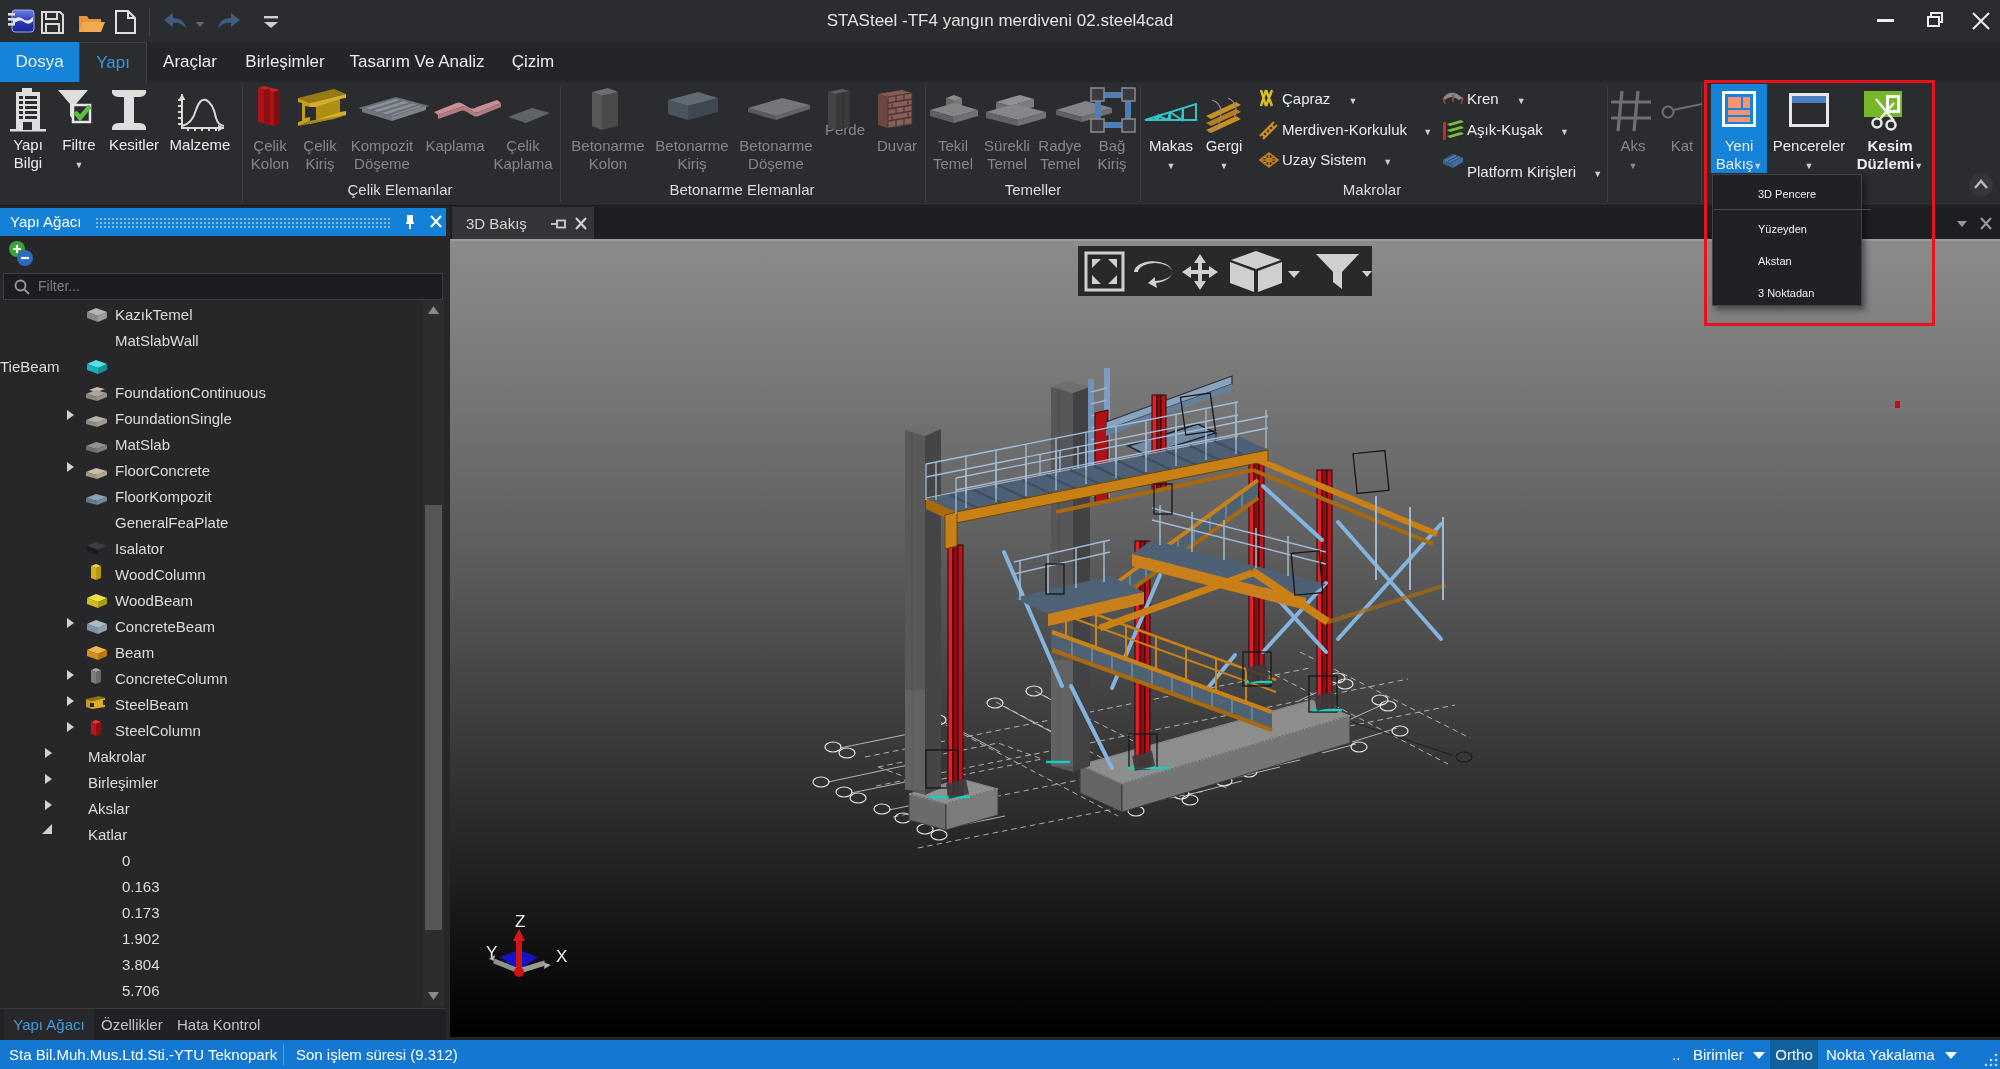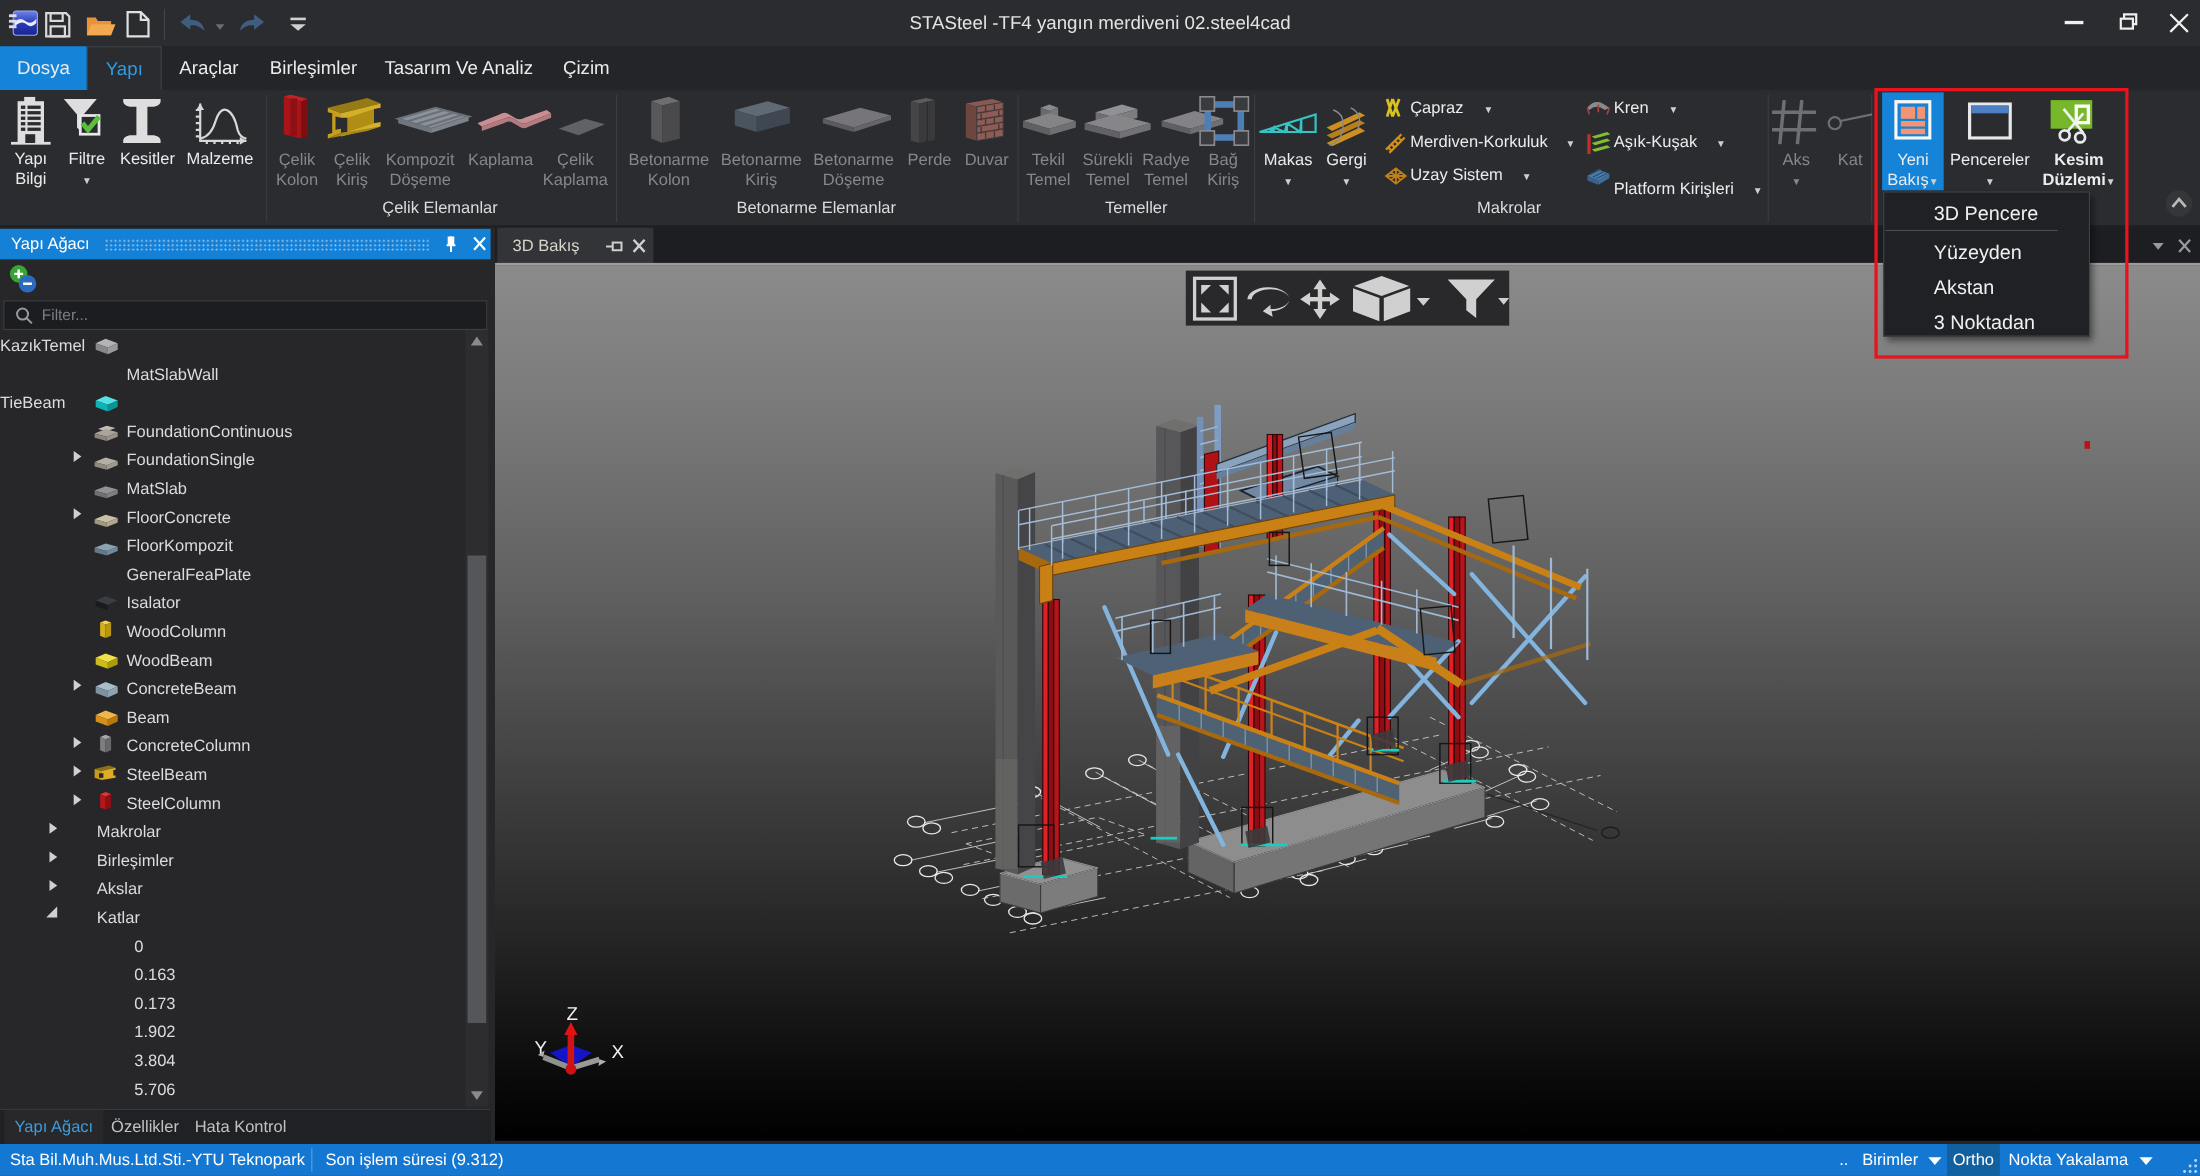--- a/index.html
+++ b/index.html
@@ -42,22 +42,22 @@
 #dtab { position:absolute; left:2px; top:0; width:142px; height:33px; background:#333438; color:#d8d5cd; font-size:15px; line-height:33px; }
 
 #vpborder { left:450px; top:239px; width:1550px; height:2px; background:#9c9c9c; }
 #viewport { left:450px; top:241px; width:1550px; height:796px;
   background:linear-gradient(180deg,#8b8b8b 0%, #787878 18%, #5f5f5f 38%, #414141 58%, #232323 78%, #0a0a0a 93%, #000 100%); }
 #vtoolbar { position:absolute; left:628px; top:5px; width:294px; height:50px; background:#29292c; }
 
 #statusbar { left:0; top:1040px; width:2000px; height:29px; background:#1478d2; color:#fff; font-size:15px; }
 
 #redrect { left:1704px; top:80px; width:231px; height:246px; border:3px solid #e8131c; background:transparent; z-index:60; }
-#ddmenu { left:1712px; top:174px; width:188px; height:132px; background:#202125; border:1px solid #434449; z-index:55;
-  color:#f0f0f0; font-size:18px; box-shadow:3px 4px 6px rgba(0,0,0,.45); }
+#ddmenu { left:1712px; top:174px; width:150px; height:132px; background:#202125; border:1px solid #434449; z-index:55;
+  color:#f0f0f0; font-size:11px; box-shadow:3px 4px 6px rgba(0,0,0,.45); }
 .ddi { position:absolute; left:45px; height:20px; line-height:20px; }
 </style>
 </head>
 <body>
 <div id="stage">
 
   <div class="abs" id="titlebar"></div>
   <div class="abs" id="title-text">STASteel -TF4 yangın merdiveni 02.steel4cad</div>
   <svg class="abs" style="left:8px;top:8px;" width="290" height="28" viewBox="0 0 290 28">
 
@@ -200,21 +200,21 @@
         <path d="M188 29 L208 22 Q213 19 217 22 L222 25 Q226 28 231 25 L251 17 L251 21 L231 29 Q226 32 222 29 L217 26 Q213 23 208 26 L188 33 Z" fill="#b27b7f"></path>
       </g>
 
       <polygon points="258,31 282,22 300,27 276,37" fill="#5f6368"></polygon>
     </svg>
     <div class="glabel" style="left:622px;width:240px;">Betonarme Elemanlar</div>
 
     <div class="b1 dim" style="left:560px;top:55px;width:96px;line-height:18px;">Betonarme<br>Kolon</div>
     <div class="b1 dim" style="left:644px;top:55px;width:96px;line-height:18px;">Betonarme<br>Kiriş</div>
     <div class="b1 dim" style="left:728px;top:55px;width:96px;line-height:18px;">Betonarme<br>Döşeme</div>
-    <div class="b1 dim" style="left:816px;top:55px;width:58px;line-height:18px;">Perde</div>
+    <div class="b1 dim" style="left:816px;top:39px;width:58px;line-height:18px;">Perde</div>
     <div class="b1 dim" style="left:868px;top:55px;width:58px;line-height:18px;">Duvar</div>
     <svg class="abs" style="left:560px;top:4px;" width="365px" height="48" viewBox="0 0 365 48">
 
       <g>
         <polygon points="32,6 48,2 58,6 42,10" fill="#6e6e70"></polygon>
         <polygon points="32,6 42,10 42,44 32,40" fill="#58585a"></polygon>
         <polygon points="42,10 58,6 58,40 42,44" fill="#4a4a4c"></polygon>
       </g>
 
       <g>
@@ -417,21 +417,21 @@
       </svg>
     </div>
     <div class="abs" id="lfilter">
         <span style="position:absolute;left:34px;top:4px;color:#7e7e82;font-size:14px;">Filter...</span>
       <svg style="position:absolute;left:10px;top:5px;" width="16" height="16" viewBox="0 0 16 16">
         <circle cx="6.5" cy="6.5" r="5" fill="none" stroke="#9a9a9e" stroke-width="1.8"></circle>
         <path d="M10.3 10.3 L15 15" stroke="#9a9a9e" stroke-width="1.8"></path>
       </svg>
     </div>
     <div class="abs" id="ltree">
-      <div class="trow" style="top:2px;"><span style="">KazıkTemel</span></div>
+      <div class="trow" style="top:2px;"><span style="padding-left:115px;">KazıkTemel</span></div>
       <div class="trow" style="top:28px;"><span style="padding-left:115px;">MatSlabWall</span></div>
       <div class="trow" style="top:54px;"><span style="">TieBeam</span></div>
       <div class="trow" style="top:80px;"><span style="padding-left:115px;">FoundationContinuous</span></div>
       <div class="trow" style="top:106px;"><span style="padding-left:115px;">FoundationSingle</span></div>
       <div class="trow" style="top:132px;"><span style="padding-left:115px;">MatSlab</span></div>
       <div class="trow" style="top:158px;"><span style="padding-left:115px;">FloorConcrete</span></div>
       <div class="trow" style="top:184px;"><span style="padding-left:115px;">FloorKompozit</span></div>
       <div class="trow" style="top:210px;"><span style="padding-left:115px;">GeneralFeaPlate</span></div>
       <div class="trow" style="top:236px;"><span style="padding-left:115px;">Isalator</span></div>
       <div class="trow" style="top:262px;"><span style="padding-left:115px;">WoodColumn</span></div>

